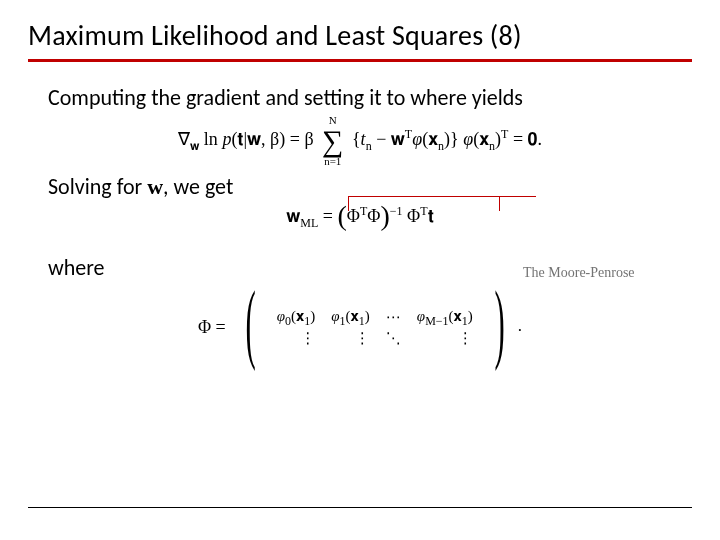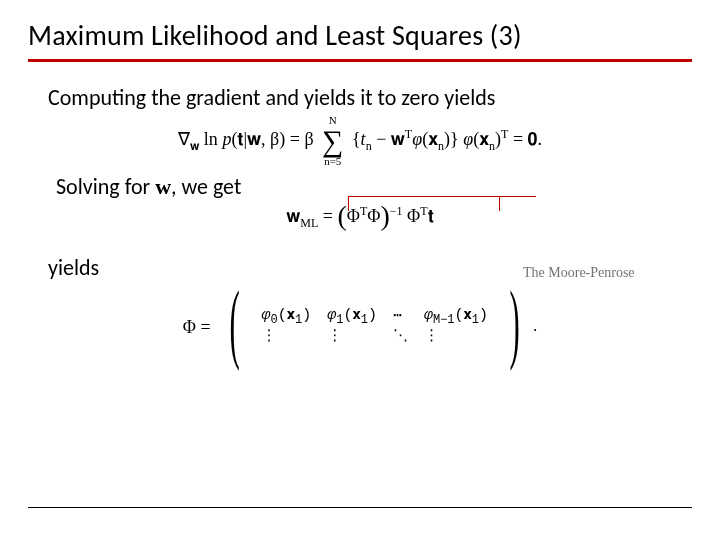--- a/index.html
+++ b/index.html
@@ -58,21 +58,21 @@
   .bigop .top { font-size: 11px; display:block;}
   .bigop .sigma { font-size: 30px; display:block; }
   .bigop .bot { font-size: 11px; display:block;}
   .solving-row {
     display: flex;
     align-items: flex-start;
     margin-top: 4px;
   }
   .solving-text {
     font-size: 22px;
-    margin-left: 28px;
+    margin-left: 20px;
     flex: 0 0 auto;
   }
   .wb { font-family: "Cambria Math","Times New Roman",serif; font-weight: bold; }
   .eq2-holder {
     position: relative;
     text-align: center;
     margin: 2px 0 6px 0;
     height: 46px;
   }
   .eq2 {
@@ -131,22 +131,22 @@
   }
   .matrix-body {
     display: inline-block;
     vertical-align: middle;
   }
   .matrix-body table {
     border-collapse: collapse;
   }
   .matrix-body td {
     padding: 0 8px;
-    text-align: left;
-    font-family: Liberation Mono, monospace;
+    text-align: right;
+    font-family: Liberation Serif, serif;
     font-size: 15px;
     line-height: 1.25;
   }
   .vdots { line-height: 0.6; }
   .footer-rule {
     position: absolute;
     left: 28px;
     right: 28px;
     bottom: 24px;
     border: 0;
@@ -158,32 +158,32 @@
     vertical-align: middle;
     margin-right: 6px;
   }
   .dagger { font-size: 13px; vertical-align: super; }
 </style>
 </head>
 <body>
 
 <div class="slide">
 
-  <h1 class="title">Maximum Likelihood and Least Squares (3)</h1>
+  <h1 class="title">Maximum Likelihood and Least Squares (8)</h1>
   <hr class="title-rule">
 
-  <p class="body-text">Computing the gradient and yields it to zero yields</p>
+  <p class="body-text">Computing the gradient and setting it to where yields</p>
 
   <div class="eq-row">
     <span class="math eq1">
       <span class="nabla">∇</span><span class="sub">𝐰</span> ln <span style="font-style:italic">p</span>(𝐭|𝐰, β) = β
       <span class="bigop">
         <span class="top">N</span>
         <span class="sigma">∑</span>
-        <span class="bot">n=5</span>
+        <span class="bot">n=1</span>
       </span>
       {<span style="font-style:italic">t</span><span class="sub">n</span> − 𝐰<span class="sup">T</span><span style="font-style:italic">φ</span>(𝐱<span class="sub">n</span>)} <span style="font-style:italic">φ</span>(𝐱<span class="sub">n</span>)<span class="sup">T</span> = 𝟎.
     </span>
   </div>
 
   <div class="solving-row">
     <div class="solving-text">
       <span>Solving for </span><span class="wb">w</span><span>, we get</span>
     </div>
   </div>
@@ -197,21 +197,21 @@
     <span class="math eq2">
       𝐰<span class="sub">ML</span> =
       <span class="paren-big">(</span>Φ<span class="sup">T</span>Φ<span class="paren-big">)</span><span class="inv-sup">−1</span> Φ<span class="sup">T</span>𝐭
     </span>
   </div>
 
   <div class="callout-box">
     <div>The Moore-Penrose</div>
   </div>
 
-  <p class="where-text">yields</p>
+  <p class="where-text">where</p>
 
   <div class="matrix-row">
     <span class="phi-eq">Φ  =</span>
     <span class="matrix">
       <span class="matrix-paren">(</span>
       <span class="matrix-body">
         <table>
           <tbody>
               <tr>
             <td><span style="font-style:italic">φ</span><span class="sub">0</span>(𝐱<span class="sub">1</span>)</td>

